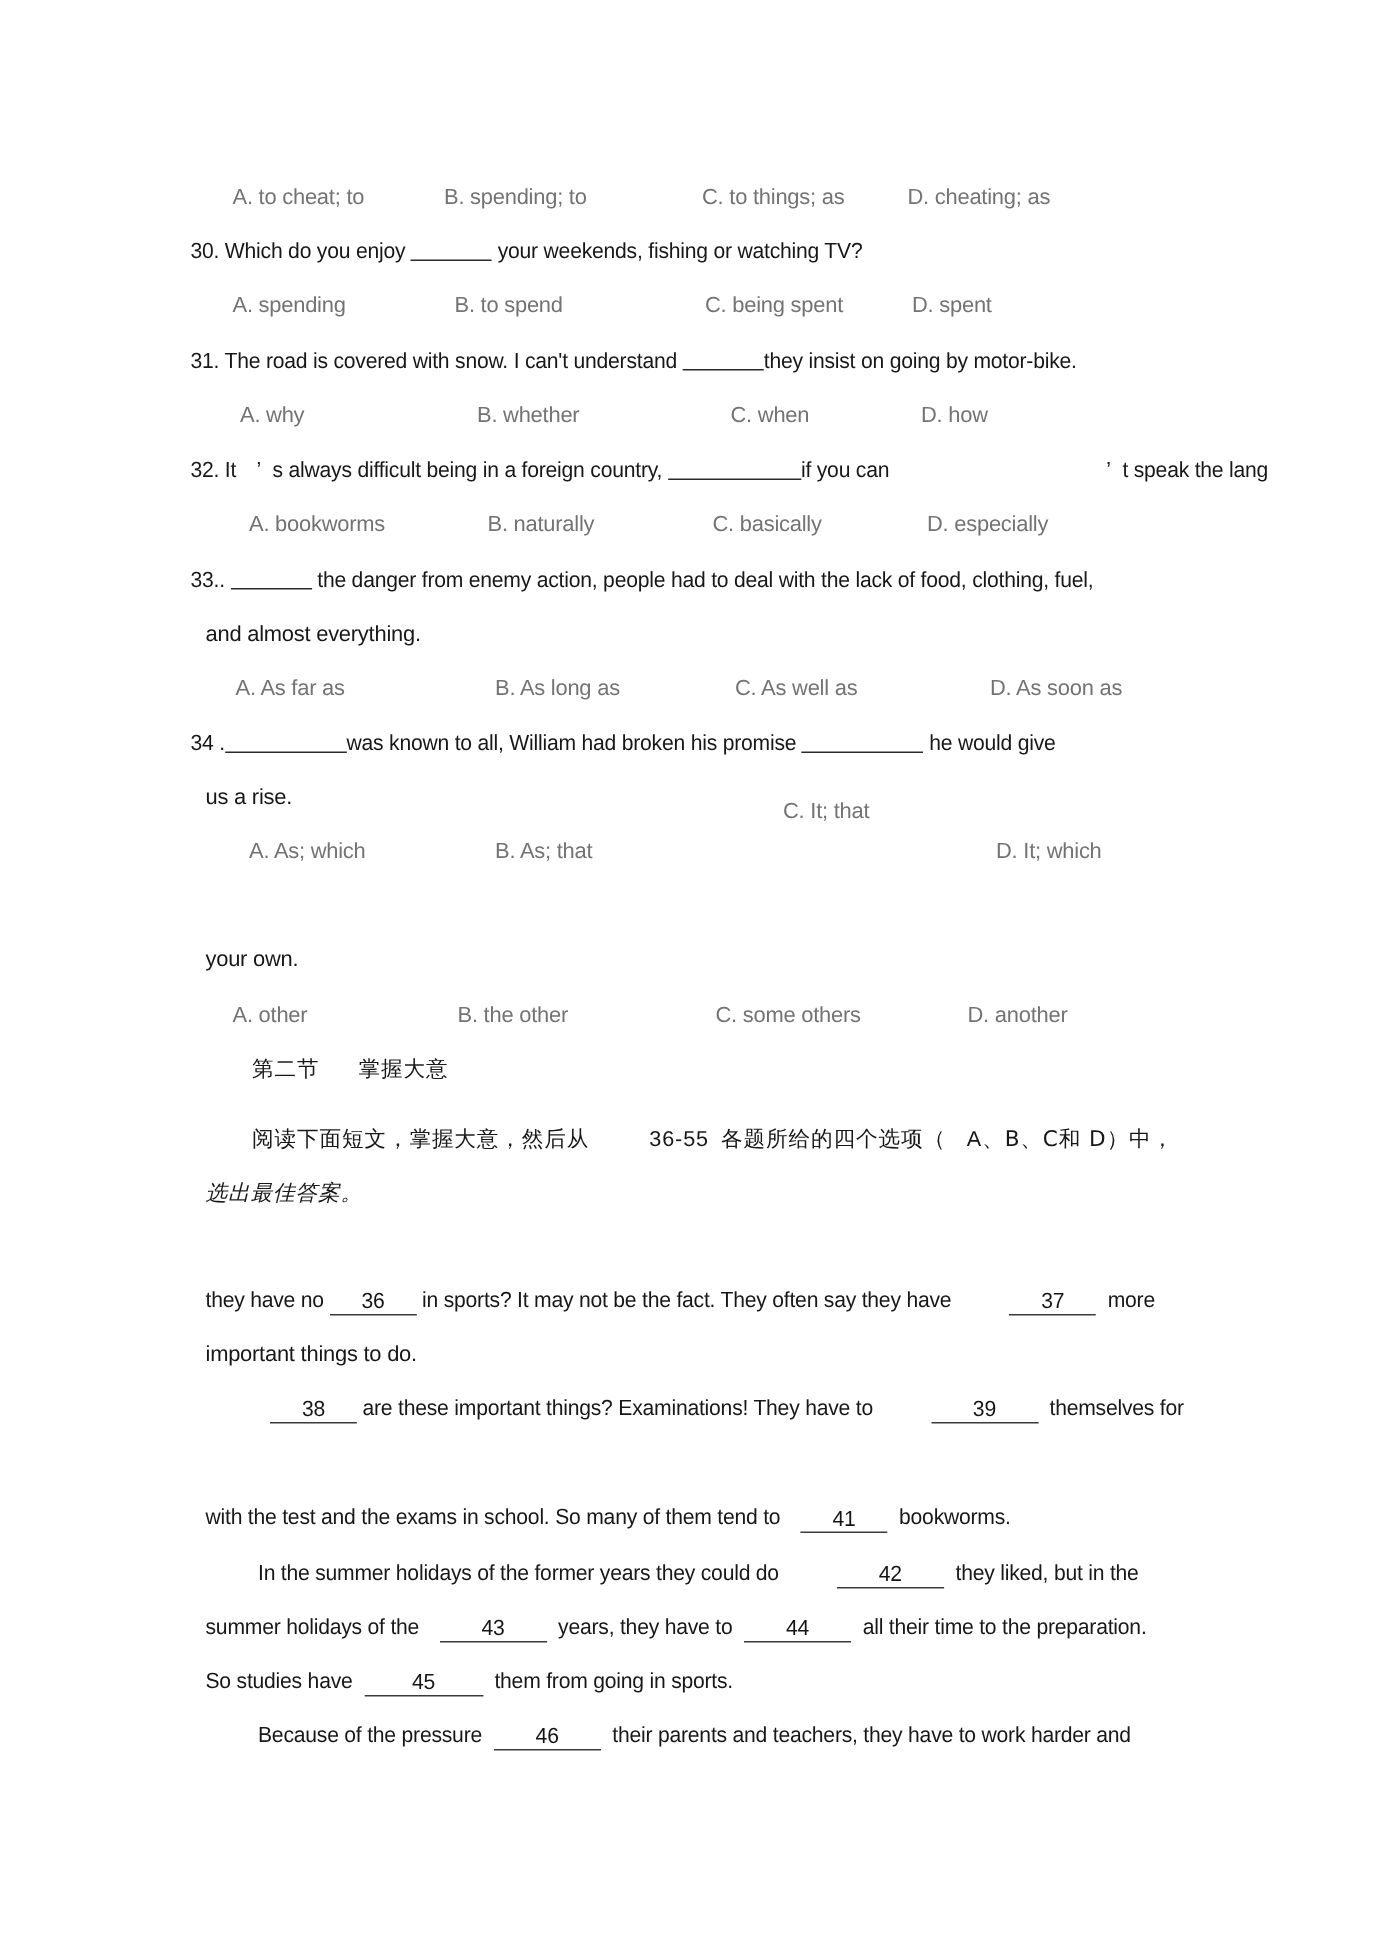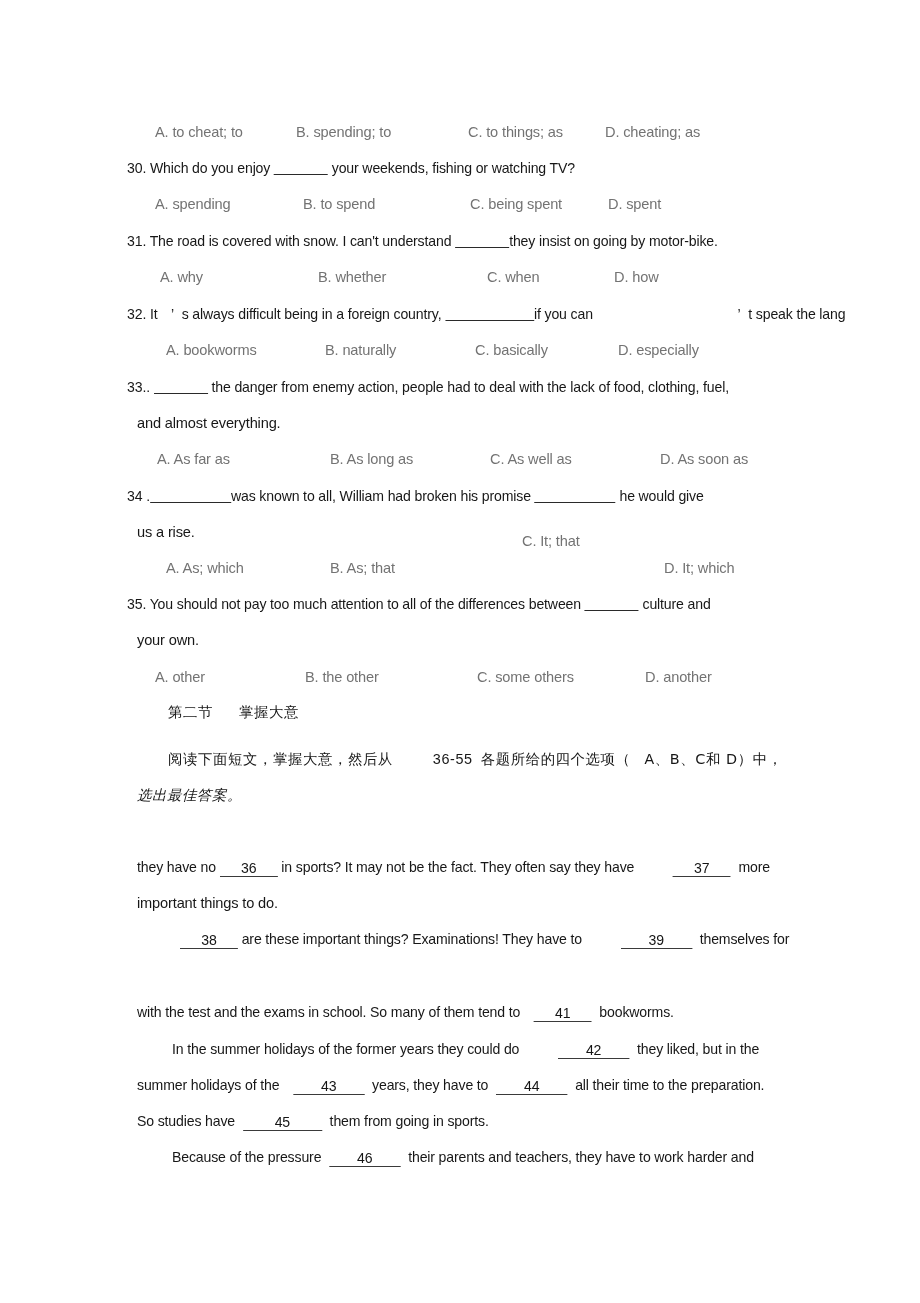--- a/index.html
+++ b/index.html
@@ -131,21 +131,20 @@
   <div class="opt" style="left:490px; top:450px;">C. As well as</div>
   <div class="opt" style="left:660px; top:450px;">D. As soon as</div>
 
   <div class="ln stem" style="top:487px;"><span class="squeeze"><span>34 .</span><span class="blank b-lg"></span><span>was known to all, William had broken his promise </span><span class="blank b-lg"></span><span> he would give</span></span></div>
   <div class="ln cont" style="top:523px;">us a rise.</div>
   <div class="opt" style="left:166px; top:559px;">A. As; which</div>
   <div class="opt" style="left:330px; top:559px;">B. As; that</div>
   <div class="opt" style="left:522px; top:532px;">C. It; that</div>
   <div class="opt" style="left:664px; top:559px;">D. It; which</div>
 
-  <div class="ln stem" style="top:595px;"><span class="squeeze"><span>35. You should not pay too much attention to all of the differences between </span><span class="blank b-md"></span><span> culture and</span></span></div>
   <div class="ln cont" style="top:631px;">your own.</div>
   <div class="opt" style="left:155px; top:668px;">A. other</div>
   <div class="opt" style="left:305px; top:668px;">B. the other</div>
   <div class="opt" style="left:477px; top:668px;">C. some others</div>
   <div class="opt" style="left:645px; top:668px;">D. another</div>
 
   <div class="cn-head" style="left:168px; top:703px;"><span>第二节</span><span class="sp-wide"></span><span>掌握大意</span></div>
 
   <div class="cn-head" style="left:168px; top:750px;"><span>阅读下面短文，掌握大意，然后从</span><span class="sp-xwide"></span><span style="font-family:'Liberation Sans',sans-serif;">36-55</span><span class="sp-nar"></span><span>各题所给的四个选项（</span><span class="sp-mid"></span><span style="font-family:'Liberation Sans',sans-serif;">A</span><span>、B</span><span>、C</span><span>和 D</span><span>）中，</span></div>
   <div class="cn-head" style="left:137px; top:786px;font-style:italic;">选出最佳答案。</div>

